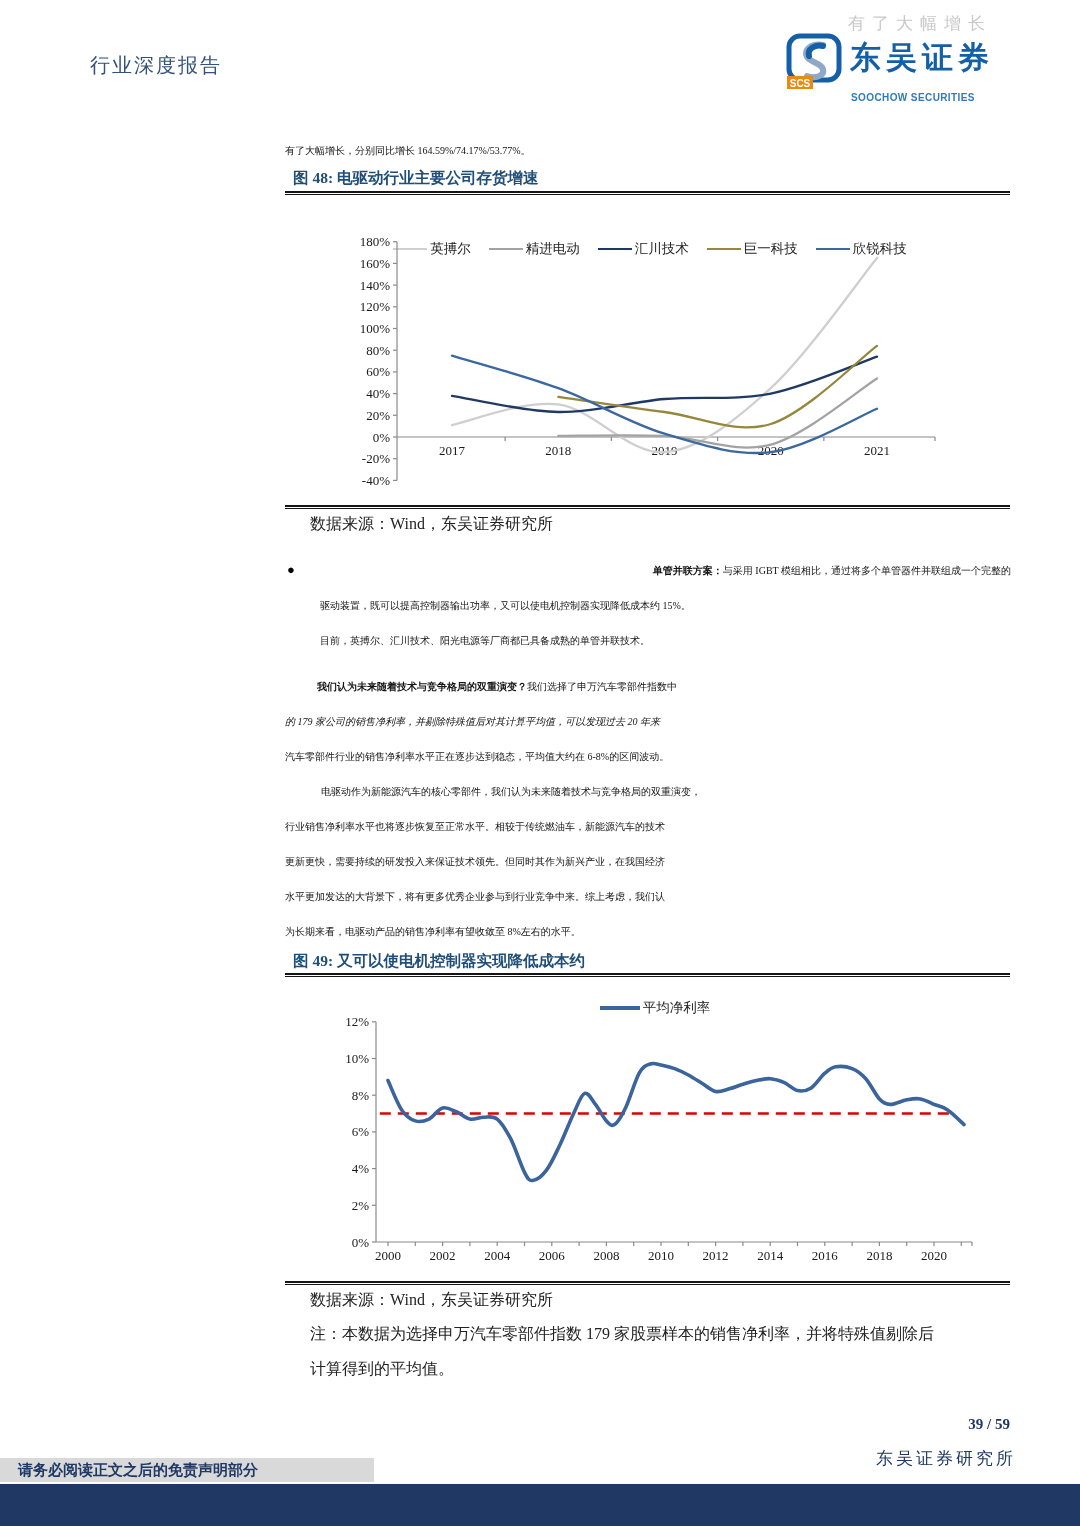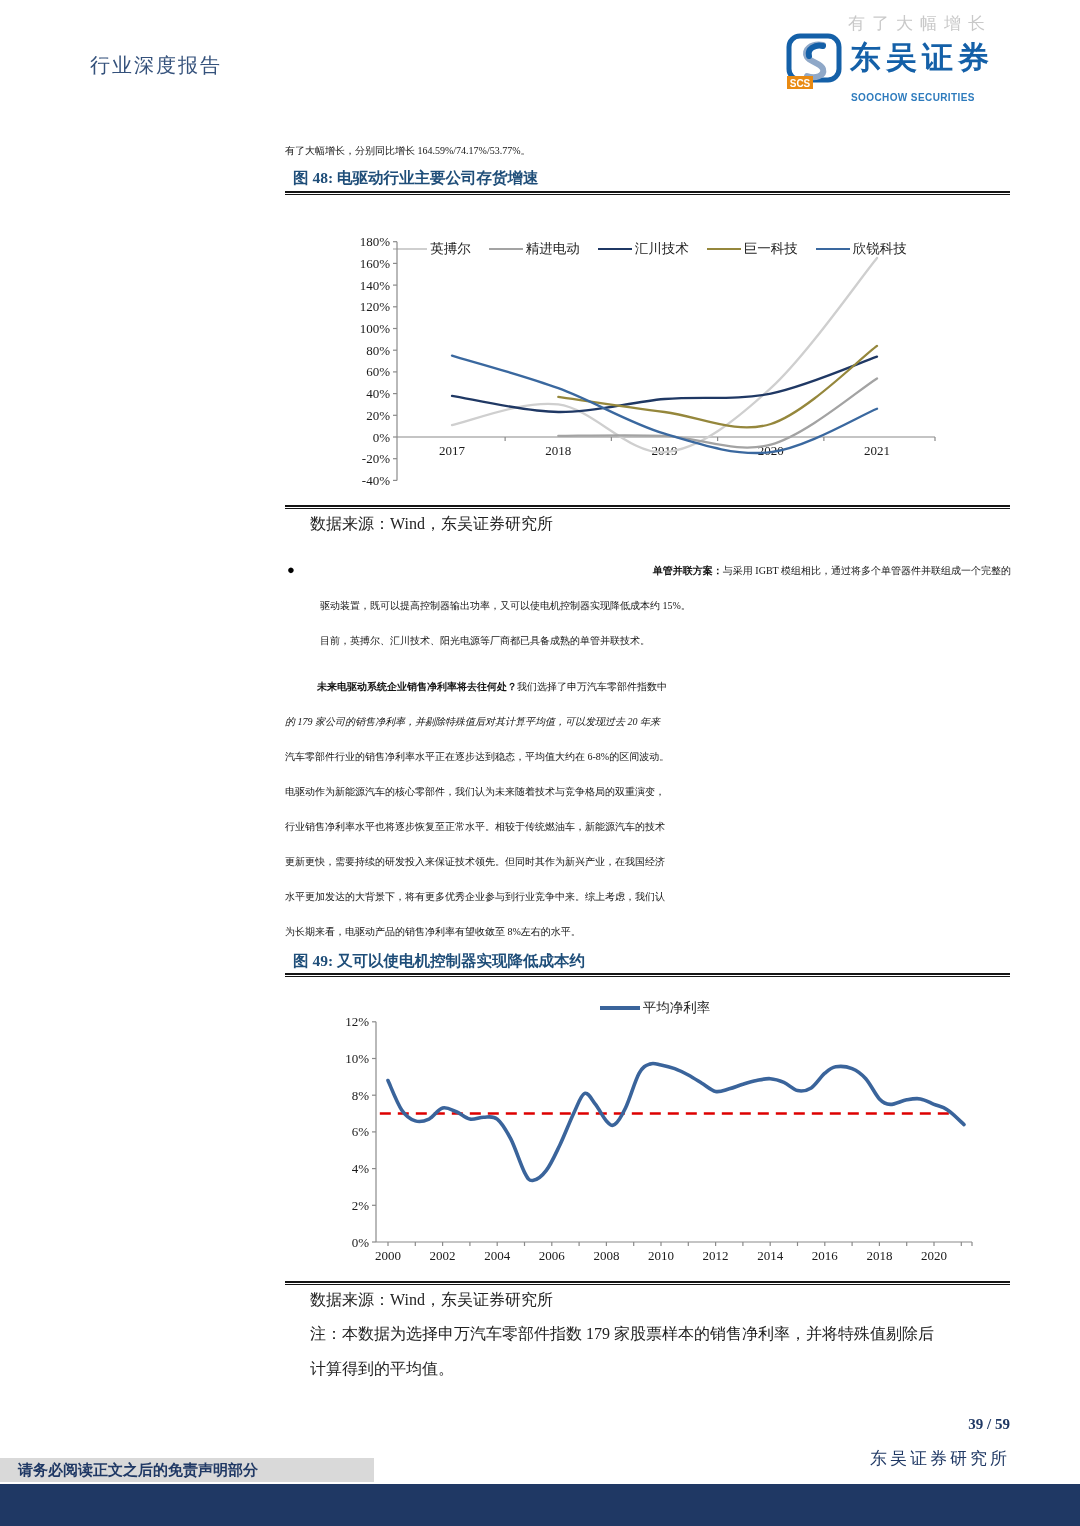--- a/index.html
+++ b/index.html
@@ -23,21 +23,21 @@
   .source{position:absolute;left:310px;font-size:16px;color:#222222;white-space:nowrap;font-family:Liberation Serif, serif;}
   .legend{position:absolute;display:flex;justify-content:center;align-items:center;gap:18px;}
   .legend-item{display:flex;align-items:center;gap:3px;}
   .legend-swatch{display:inline-block;}
   .legend-label{font-size:13.5px;color:#222222;white-space:nowrap;}
   svg{position:absolute;overflow:visible;}
   .tick{font-family:"Liberation Serif","DejaVu Serif",serif;font-size:13px;fill:#1a1a1a;}
   .bullet-marker{position:absolute;left:287px;top:562px;font-size:13px;color:#000;}
   
   .page-num{left:285px;top:1416px;width:725px;text-align:right;font-size:15px;font-weight:700;color:#1f3864;}
-  .institute{left:285px;top:1447px;width:725px;text-align:right;font-size:17px;color:#1f3864;letter-spacing:3px;}
+  .institute{left:291px;top:1447px;width:725px;text-align:right;font-size:17px;color:#1f3864;letter-spacing:3px;}
   .navy-bar{left:0;top:1484px;width:1080px;height:42px;background:#1f3864;}
   .disclaimer-box{left:0;top:1458px;width:374px;height:24px;background:#d9d9d9;z-index:5;
     display:flex;align-items:center;box-sizing:border-box;padding-left:18px;}
   .disclaimer-text{font-size:15px;font-weight:700;color:#1f3864;white-space:nowrap;}
   b{font-weight:700;}
 </style>
 </head>
 <body>
 
 <div class="abs watermark">有了大幅增长</div>
@@ -127,24 +127,24 @@
   </svg>
 
 <div class="rule" style="top:505px;"></div>
 <div class="source" style="top:514px;">数据来源：Wind，东吴证券研究所</div>
 
 <div class="bullet-marker">●</div>
 <div class="para-line" style="left:320px;top:560px;width:691px;text-align:right;"><b>单管并联方案：</b><span>与采用 IGBT 模组相比，通过将多个单管器件并联组成一个完整的</span></div>
 <div class="para-line" style="left:320px;top:595px;width:691px;">驱动装置，既可以提高控制器输出功率，又可以使电机控制器实现降低成本约 15%。</div>
 <div class="para-line" style="left:320px;top:630px;width:691px;">目前，英搏尔、汇川技术、阳光电源等厂商都已具备成熟的单管并联技术。</div>
 
-<div class="para-line" style="top:676px;text-indent:32px;"><b>未来电驱动系统企业销售净利率将去往何处？</b><span>我们选择了申万汽车零部件指数中</span></div>
+<div class="para-line" style="top:676px;text-indent:32px;"><b>我们认为未来随着技术与竞争格局的双重演变？</b><span>我们选择了申万汽车零部件指数中</span></div>
 <div class="para-line" style="top:711px;font-style:italic;">的 179 家公司的销售净利率，并剔除特殊值后对其计算平均值，可以发现过去 20 年来</div>
 <div class="para-line" style="top:746px;">汽车零部件行业的销售净利率水平正在逐步达到稳态，平均值大约在 6-8%的区间波动。</div>
-<div class="para-line" style="top:781px;">电驱动作为新能源汽车的核心零部件，我们认为未来随着技术与竞争格局的双重演变，</div>
+<div class="para-line" style="top:781px;margin-left:36px;">电驱动作为新能源汽车的核心零部件，我们认为未来随着技术与竞争格局的双重演变，</div>
 <div class="para-line" style="top:816px;">行业销售净利率水平也将逐步恢复至正常水平。相较于传统燃油车，新能源汽车的技术</div>
 <div class="para-line" style="top:851px;">更新更快，需要持续的研发投入来保证技术领先。但同时其作为新兴产业，在我国经济</div>
 <div class="para-line" style="top:886px;">水平更加发达的大背景下，将有更多优秀企业参与到行业竞争中来。综上考虑，我们认</div>
 <div class="para-line" style="top:921px;">为长期来看，电驱动产品的销售净利率有望收敛至 8%左右的水平。</div>
 
 <div class="fig-title" style="top:951px;">图 49:  又可以使电机控制器实现降低成本约</div>
 <div class="rule" style="top:973px;"></div>
 
 <div class="legend" style="left:330px;top:999px;width:650px;" id="fig49-legend">
     <span class="legend-item">

